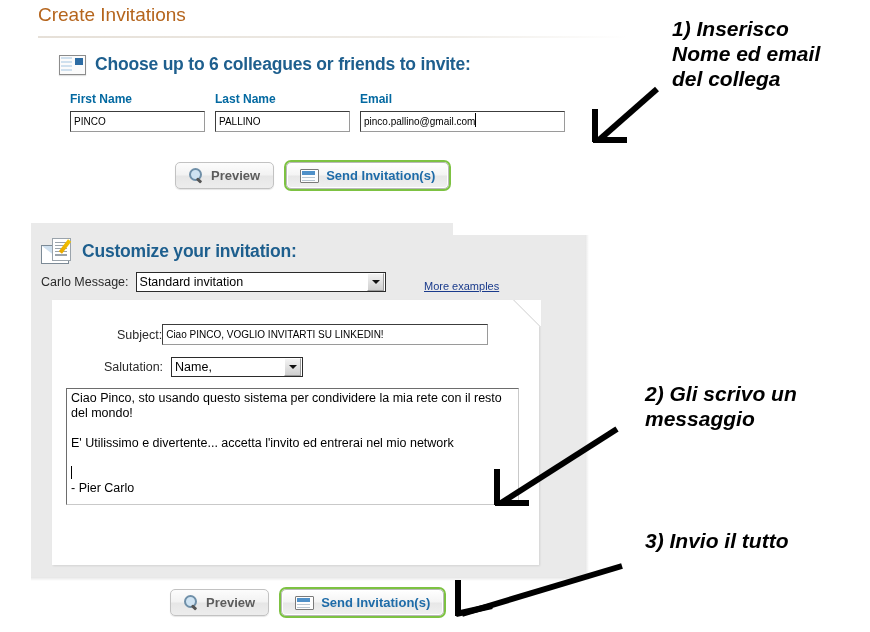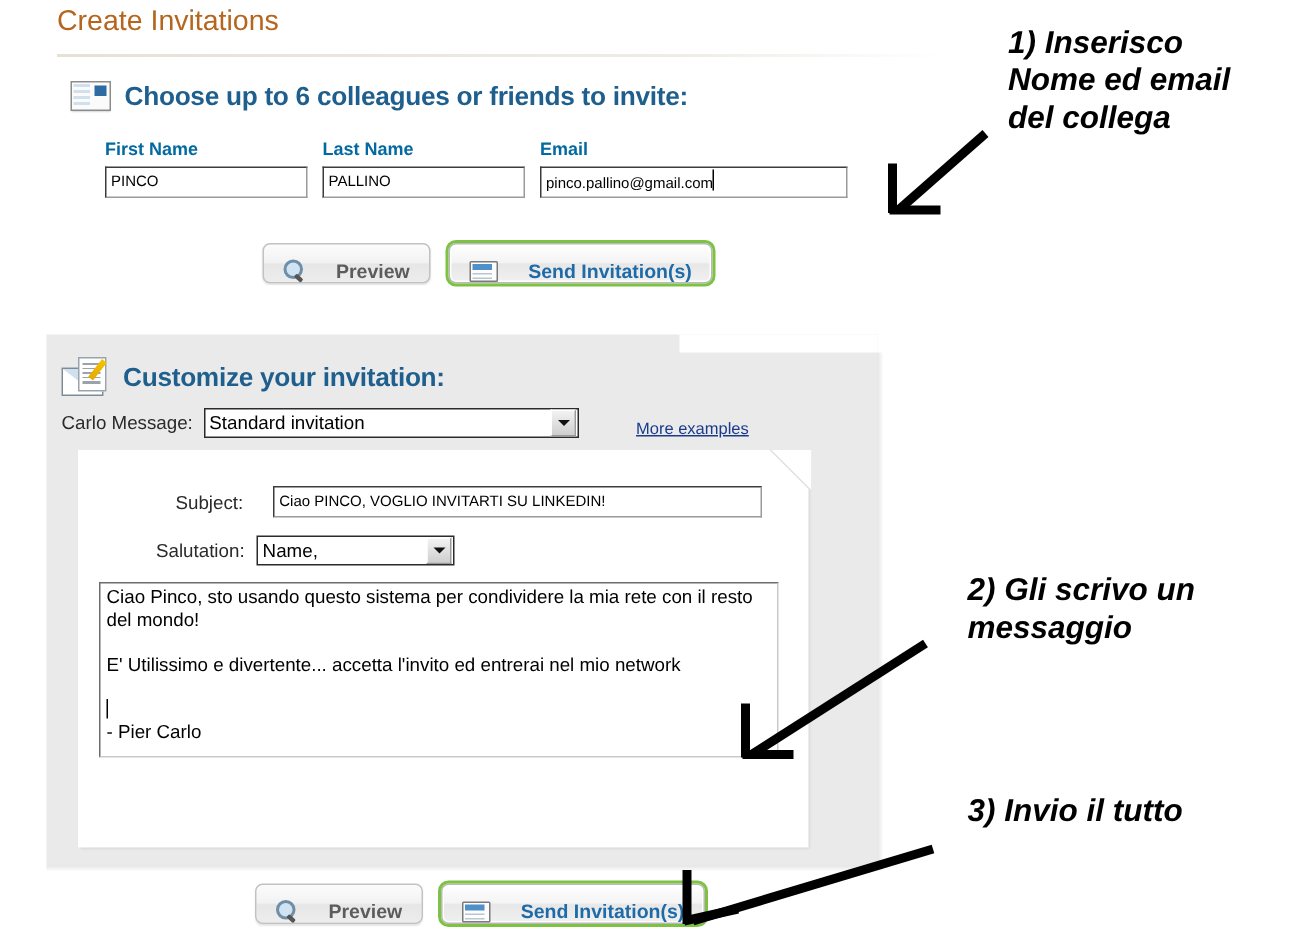--- a/index.html
+++ b/index.html
@@ -17,21 +17,21 @@
     position:absolute;left:38px;top:4px;
     font-size:19px;color:#b5651d;letter-spacing:0px;
     font-family:"Liberation Sans", sans-serif;
   }
   #title-rule{
     position:absolute;left:38px;top:36px;width:590px;height:2px;
     background:linear-gradient(to right,#e6e0d8,#efece7 70%,#ffffff);
   }
 
   
-  #sec1-head{position:absolute;left:47px;top:54px;display:flex;gap:9px;}
+  #sec1-head{position:absolute;left:59px;top:54px;display:flex;align-items:center;gap:9px;}
   .hdr-text{font-size:17.5px;font-weight:bold;color:#1e5f8e;letter-spacing:-0.2px;}
   .ico-contacts{
     width:25px;height:18px;border:1px solid #8c8c8c;background:#fbfbfb;
     position:relative;box-shadow:0 1px 1px rgba(0,0,0,.12);
   }
   .ico-contacts:before{
     content:"";position:absolute;left:1px;top:1px;width:11px;height:14px;
     background:
       linear-gradient(to bottom,#cfe0ee 0 2px,transparent 2px 4px,#cfe0ee 4px 6px,transparent 6px 8px,#cfe0ee 8px 10px,transparent 10px 12px,#cfe0ee 12px 14px);
   }
@@ -53,21 +53,21 @@
   }
   #f-first{left:0px;}   #f-first .txtbox{width:135px;}
   #f-last{left:145px;}  #f-last  .txtbox{width:135px;}
   #f-mail{left:290px;}  #f-mail  .txtbox{width:205px;position:relative;}
   .caret{display:inline-block;width:1px;height:14px;background:#000;vertical-align:-2px;margin-left:0px;}
 
   
   .btnrow{position:absolute;display:flex;gap:12px;align-items:center;}
   .btn{
     box-sizing:border-box;height:27px;border-radius:5px;
-    display:flex;align-items:flex-end;gap:20px;padding:0 13px;
+    display:flex;align-items:center;gap:7px;padding:0 13px;
     font-size:13px;font-weight:bold;cursor:default;
     font-family:"Liberation Sans", sans-serif;
   }
   .btn-grey{
     border:1px solid #c2c2c2;
     background:linear-gradient(to bottom,#fcfcfc 0%,#f2f2f2 48%,#e6e6e6 52%,#ededed 100%);
     color:#5c5c5c;box-shadow:0 1px 1px rgba(0,0,0,.10);
   }
   .btn-send{
     border:1px solid #b9b9b9;
@@ -171,21 +171,21 @@
     position:absolute;left:513px;top:300px;width:28px;height:28px;
     background:#eaeaea;
     clip-path:polygon(0 0,100% 0,100% 100%);
   }
   #card-fold2{
     position:absolute;left:513px;top:300px;width:28px;height:28px;
     background:linear-gradient(225deg,#ffffff 0 48%,#e2e2e2 48% 55%,#f7f7f7 55% 100%);
     clip-path:polygon(100% 0,100% 100%,0 0);
   }
 
-  #subject-row{position:absolute;left:117px;top:324px;display:flex;align-items:center;gap:20px;}
+  #subject-row{position:absolute;left:117px;top:324px;display:flex;align-items:center;gap:0;}
   #subject-input{width:326px;}
   #salutation-row{position:absolute;left:104px;top:357px;display:flex;align-items:center;gap:8px;}
   #sel-salutation{width:132px;}
 
   #message-area{
     position:absolute;left:66px;top:388px;width:453px;height:117px;
     box-sizing:border-box;
     border:1px solid #6d6d6d;border-right-color:#c9c9c9;border-bottom-color:#c9c9c9;
     background:#fff;padding:2px 4px;
     font-size:12.5px;color:#000;line-height:15px;white-space:pre-wrap;

